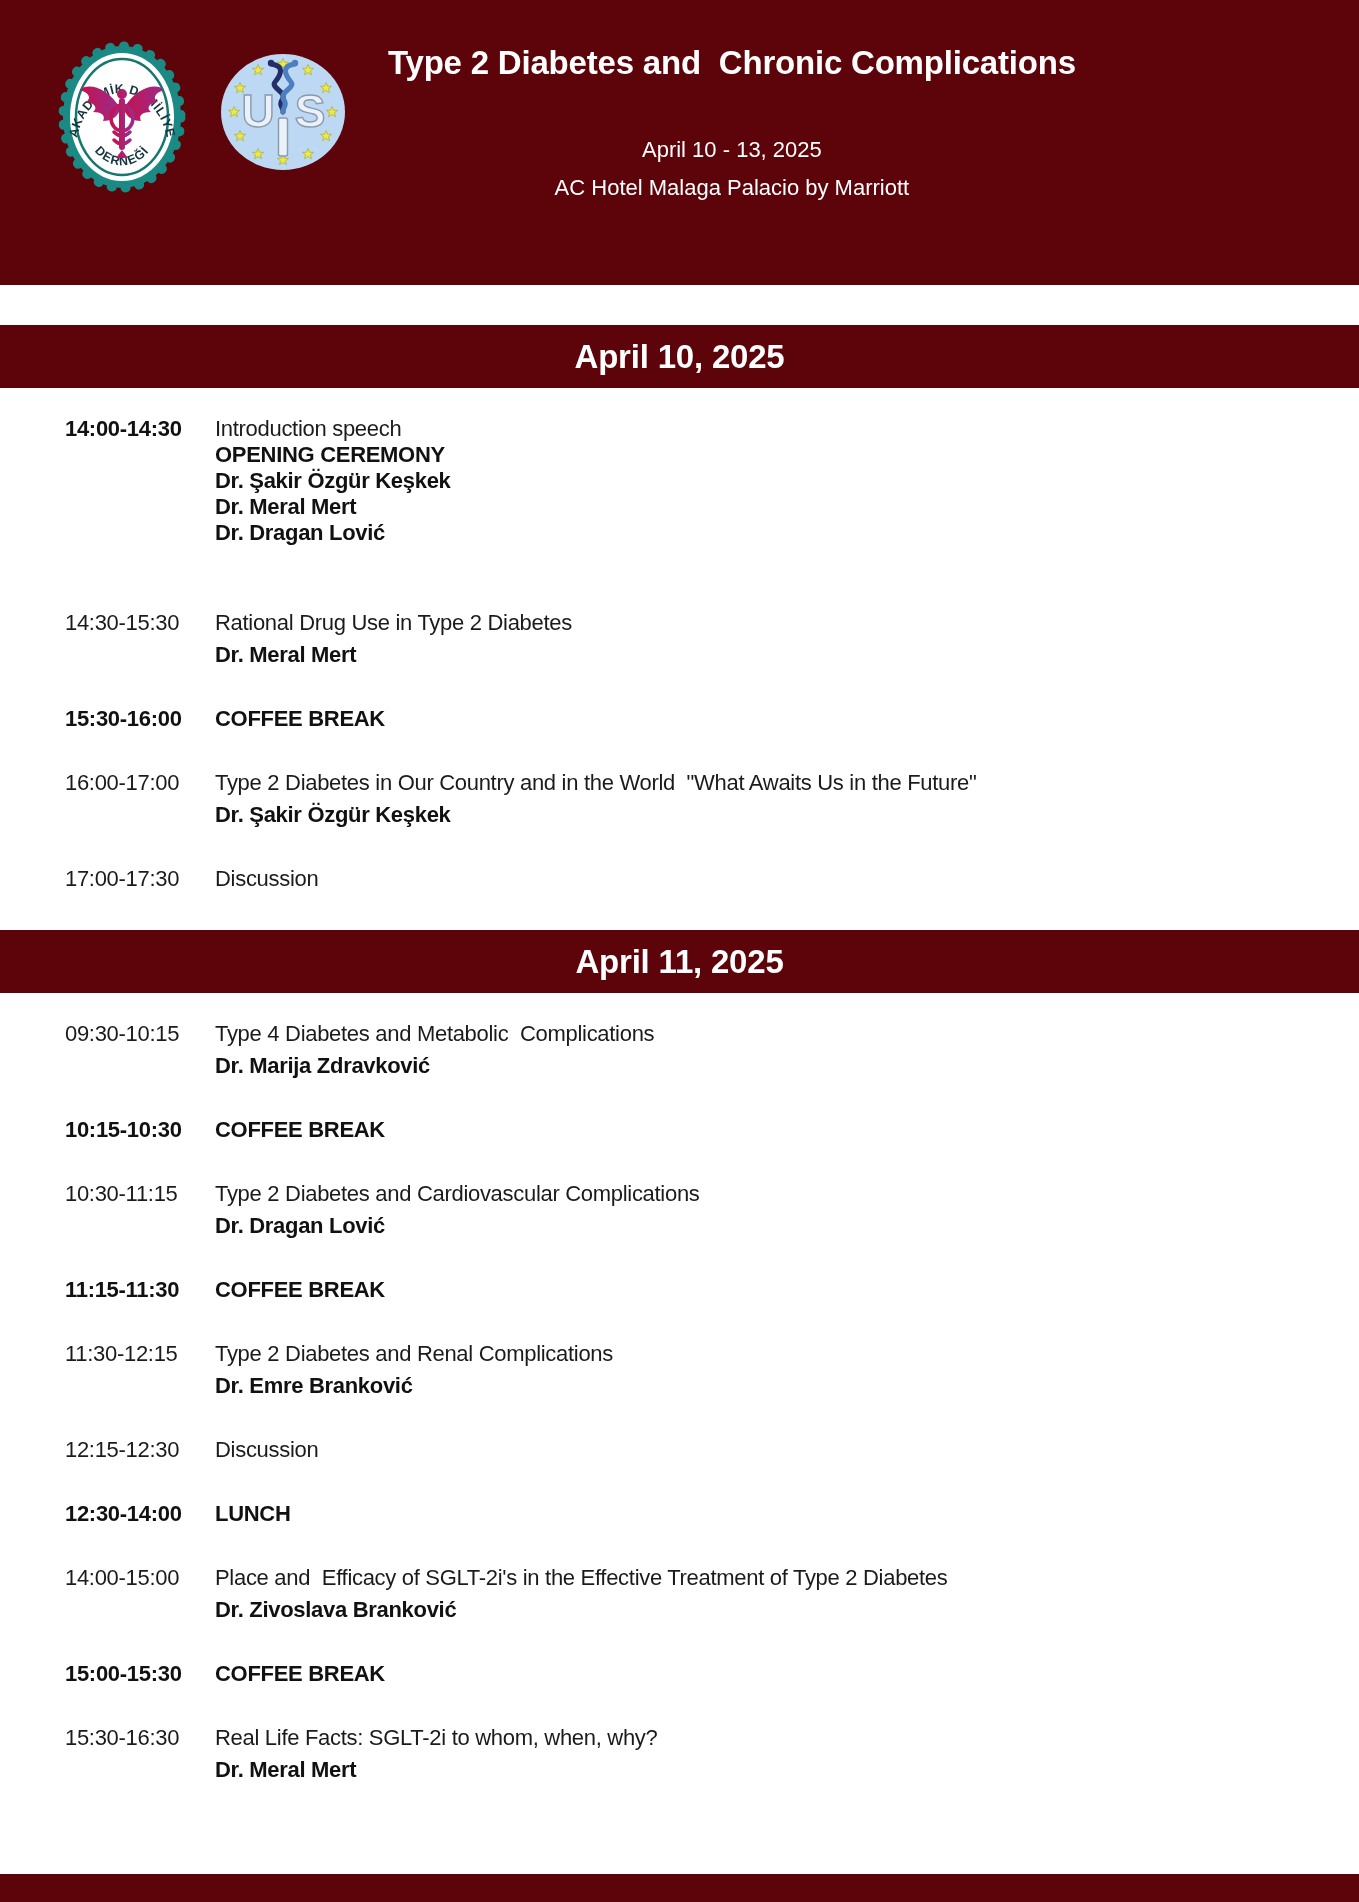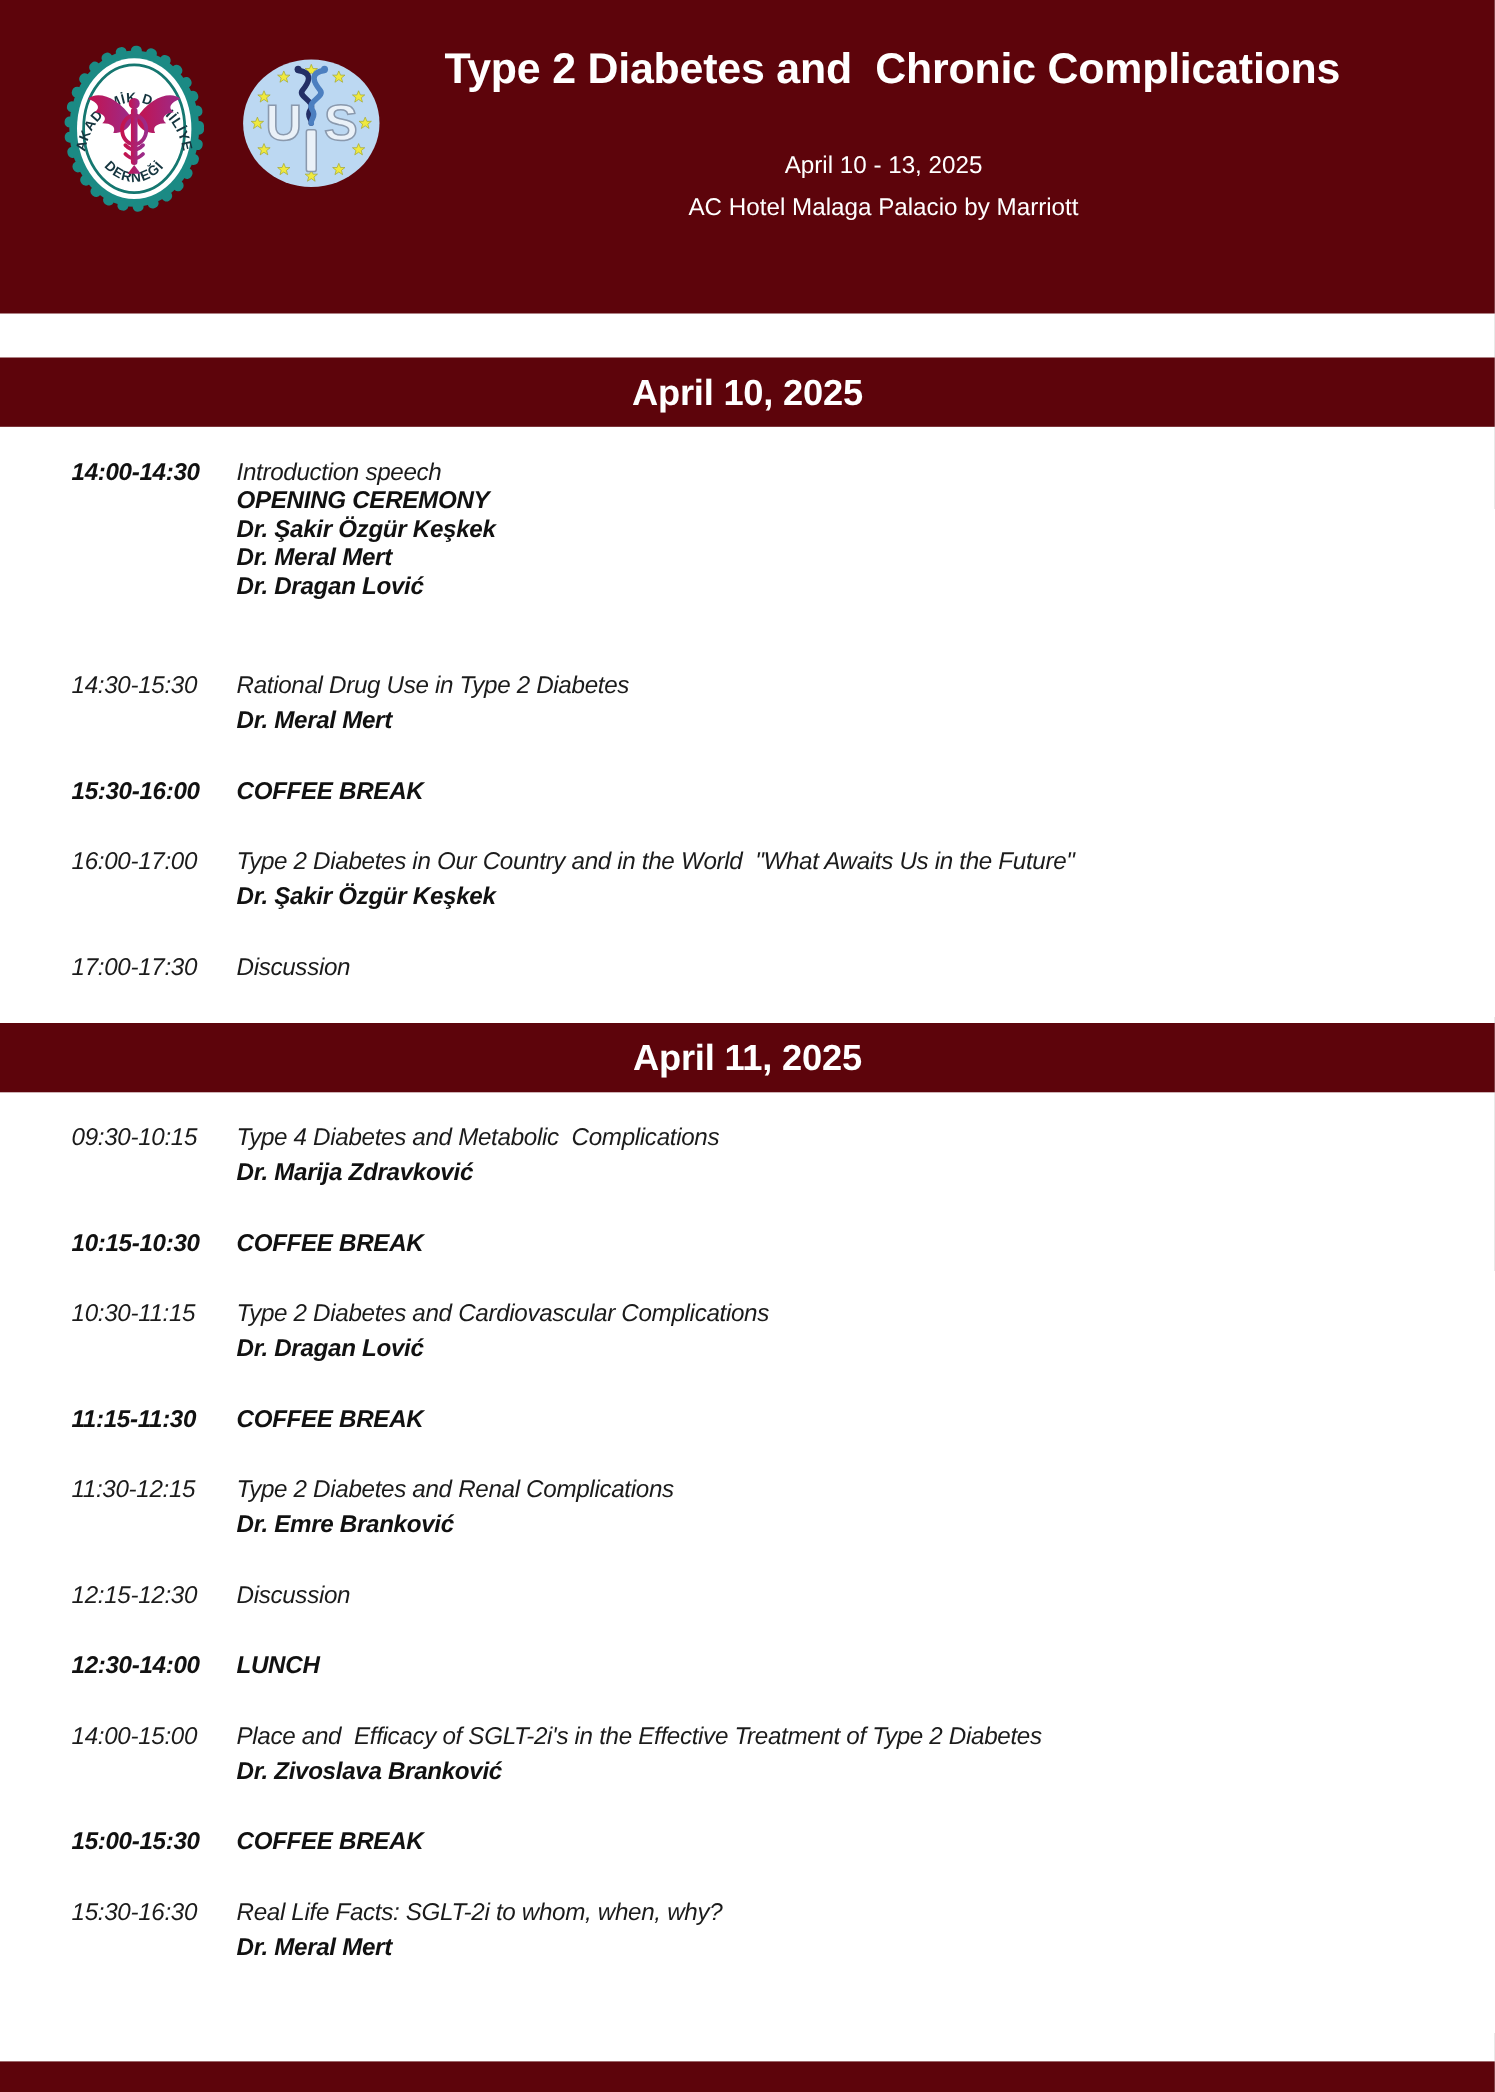--- a/index.html
+++ b/index.html
@@ -8,31 +8,31 @@
     background:#ffffff; overflow:hidden;
     font-family:"Liberation Sans","DejaVu Sans",sans-serif;
     font-stretch:condensed;
     color:#1b1b1b;
   }
   
   .header { position:relative; height:285px; background:var(--maroon,#5D040B); }
   .logo-badge { position:absolute; left:56px; top:38px; }
   .logo-uis   { position:absolute; left:220px; top:52px; }
   .header-text { position:absolute; left:388px; top:40px; color:#ffffff; }
-  .title-line { font-size:39px; font-weight:700; line-height:45px; white-space:pre-wrap; letter-spacing:-0.2px;margin-left:16px; }
+  .title-line { font-size:33px; font-weight:700; line-height:45px; white-space:pre-wrap; letter-spacing:-0.2px; }
   .subs { margin-top:46px; }
   .sub { font-size:22px; line-height:38px; white-space:pre-wrap;text-align:center; }
   
   .day:first-child .banner { margin-top:40px; }
   .banner {
     height:63px; background:var(--maroon,#5D040B);
     color:#fff; font-size:33px; font-weight:700;
     text-align:center; line-height:64px; letter-spacing:-0.2px;
   }
-  .entries { padding:28px 20px 0 65px;font-style:italic; }
+  .entries { padding:28px 20px 0 65px; }
   .entry { display:flex; margin-bottom:38px; }
   .entry.xl-gap { margin-bottom:64px; }
   .time  { flex:0 0 150px; font-size:22px; line-height:26px; letter-spacing:-0.3px; }
   .lines { flex:1; font-size:22px; line-height:26px; letter-spacing:-0.3px; }
   .line  { white-space:pre-wrap; }
   .b     { font-weight:700; color:#111; }
   .line.speaker { margin-top:6px; }
   
   .footer-bar { position:absolute; left:0; right:0; bottom:0; height:28px; background:var(--maroon,#5D040B); }
 </style>

